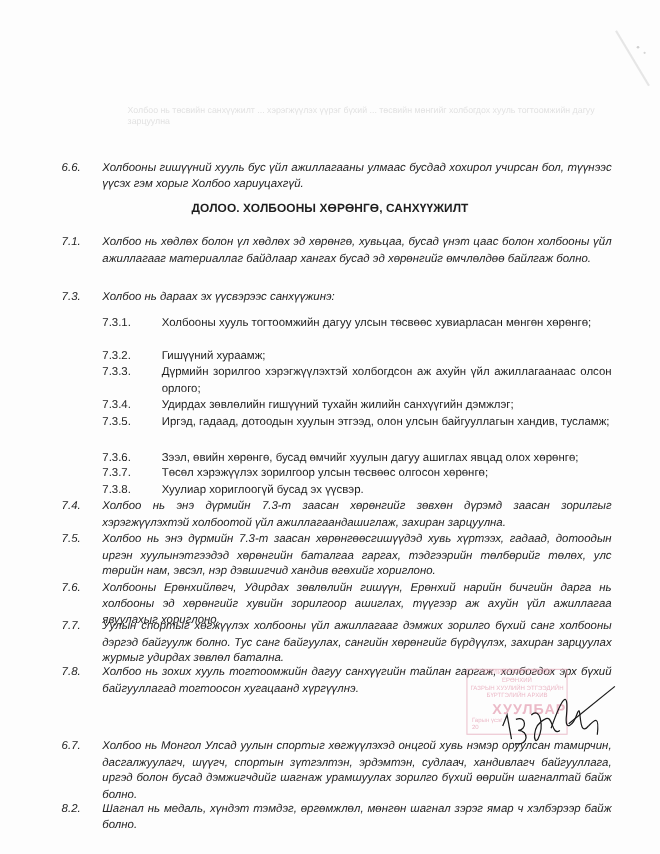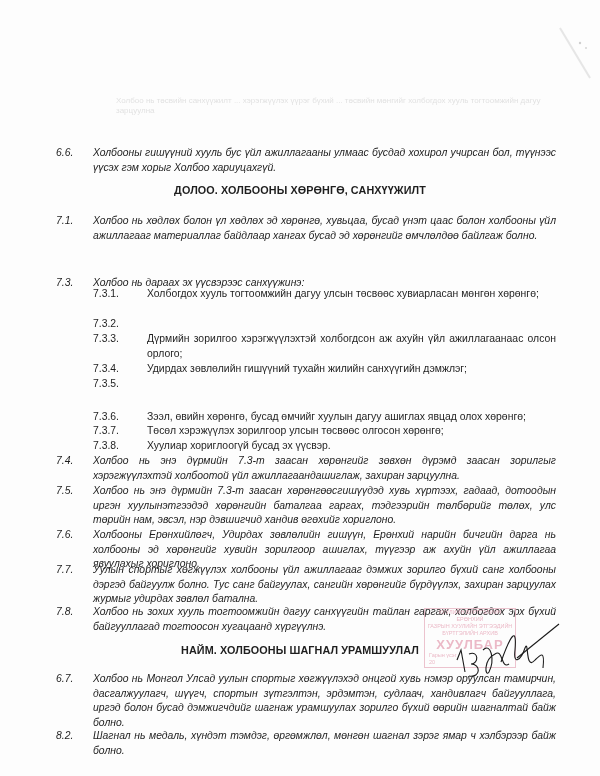--- a/index.html
+++ b/index.html
@@ -80,20 +80,21 @@
       font-size: 5.5px;
       line-height: 7px;
       text-align: center;
       opacity: 0.8;
     }
     .stamp .big {
       font-size: 13px;
       line-height: 15px;
       font-weight: bold;
       letter-spacing: 1px;
+      text-align: right;
     }
     .signature {
       position: absolute;
       left: 455px; top: 620px;
       width: 110px; height: 70px;
     }
     .mark-right {
       position: absolute;
       right: 0; top: 18px;
       width: 50px; height: 70px;
@@ -112,42 +113,44 @@
   </div>
 
   <div class="heading" style="top:184px">ДОЛОО. ХОЛБООНЫ ХӨРӨНГӨ, САНХҮҮЖИЛТ</div>
 
   <div class="para" style="top:214px">
     <span class="num">7.1.</span>
     <div class="txt">Холбоо нь хөдлөх болон үл хөдлөх эд хөрөнгө, хувьцаа, бусад үнэт цаас болон холбооны үйл ажиллагааг материаллаг байдлаар хангах бусад эд хөрөнгийг өмчлөлдөө байлгаж болно.</div>
   </div>
 
 
-  <div class="para" style="top:276px">
+  <div class="para" style="top:264px">
     <span class="num">7.3.</span>
     <div class="txt">Холбоо нь дараах эх үүсвэрээс санхүүжинэ:</div>
   </div>
 
   <div class="sub" style="top:287px">
     <span class="num">7.3.1.</span>
-    <div class="txt">Холбогдох хууль тогтоомжийн дагуу улсын төсвөөс хувиарласан мөнгөн хөрөнгө;</div>
+    <div class="txt">Холбооны хууль тогтоомжийн дагуу улсын төсвөөс хувиарласан мөнгөн хөрөнгө;</div>
   </div>
   <div class="sub" style="top:317px">
     <span class="num">7.3.2.</span>
+    <div class="txt">Гишүүний хураамж;</div>
   </div>
   <div class="sub" style="top:332px">
     <span class="num">7.3.3.</span>
     <div class="txt">Дүрмийн зорилгоо хэрэгжүүлэхтэй холбогдсон аж ахуйн үйл ажиллагаанаас олсон орлого;</div>
   </div>
   <div class="sub" style="top:362px">
     <span class="num">7.3.4.</span>
     <div class="txt">Удирдах зөвлөлийн гишүүний тухайн жилийн санхүүгийн дэмжлэг;</div>
   </div>
   <div class="sub" style="top:377px">
     <span class="num">7.3.5.</span>
+    <div class="txt">Иргэд, гадаад, дотоодын хуулын этгээд, олон улсын байгууллагын хандив, тусламж;</div>
   </div>
   <div class="sub" style="top:410px">
     <span class="num">7.3.6.</span>
     <div class="txt">Зээл, өвийн хөрөнгө, бусад өмчийг хуулын дагуу ашиглах явцад олох хөрөнгө;</div>
   </div>
   <div class="sub" style="top:424px">
     <span class="num">7.3.7.</span>
     <div class="txt">Төсөл хэрэжүүлэх зорилгоор улсын төсвөөс олгосон хөрөнгө;</div>
   </div>
   <div class="sub" style="top:439px">
@@ -178,21 +181,20 @@
 
   <div class="stamp">
     <div>ХУУЛИЙН БҮРТГЭЛИЙН ЕРӨНХИЙ</div>
     <div>ГАЗРЫН ХУУЛИЙН ЭТГЭЭДИЙН</div>
     <div>БҮРТГЭЛИЙН АРХИВ</div>
     <div class="big">ХУУЛБАР</div>
     <div style="text-align:left;padding-left:4px">Гарын үсэг</div>
     <div style="text-align:left;padding-left:4px">20</div>
   </div>
 
-  <div class="heading" style="top:644px">НАЙМ. ХОЛБООНЫ ШАГНАЛ УРАМШУУЛАЛ</div>
 
   <svg class="signature" viewBox="0 0 110 70">
     <path d="M2 40 L6 30 L10 52" fill="none" stroke="#1a1a1a" stroke-width="1.1"></path>
     <path d="M14 34 C24 30 24 44 16 44 C26 44 26 58 14 56" fill="none" stroke="#1a1a1a" stroke-width="1.1"></path>
     <path d="M28 30 C36 22 40 40 34 52 C30 58 28 40 40 34 C48 28 46 50 54 44" fill="none" stroke="#1a1a1a" stroke-width="1.1"></path>
     <path d="M46 42 C56 14 62 6 60 30 C58 46 66 40 70 28 C74 18 70 52 80 40" fill="none" stroke="#1a1a1a" stroke-width="1.1"></path>
     <path d="M62 38 L104 4" fill="none" stroke="#1a1a1a" stroke-width="1.1"></path>
     <path d="M80 40 C86 34 90 30 88 48" fill="none" stroke="#1a1a1a" stroke-width="1.1"></path>
   </svg>
 

